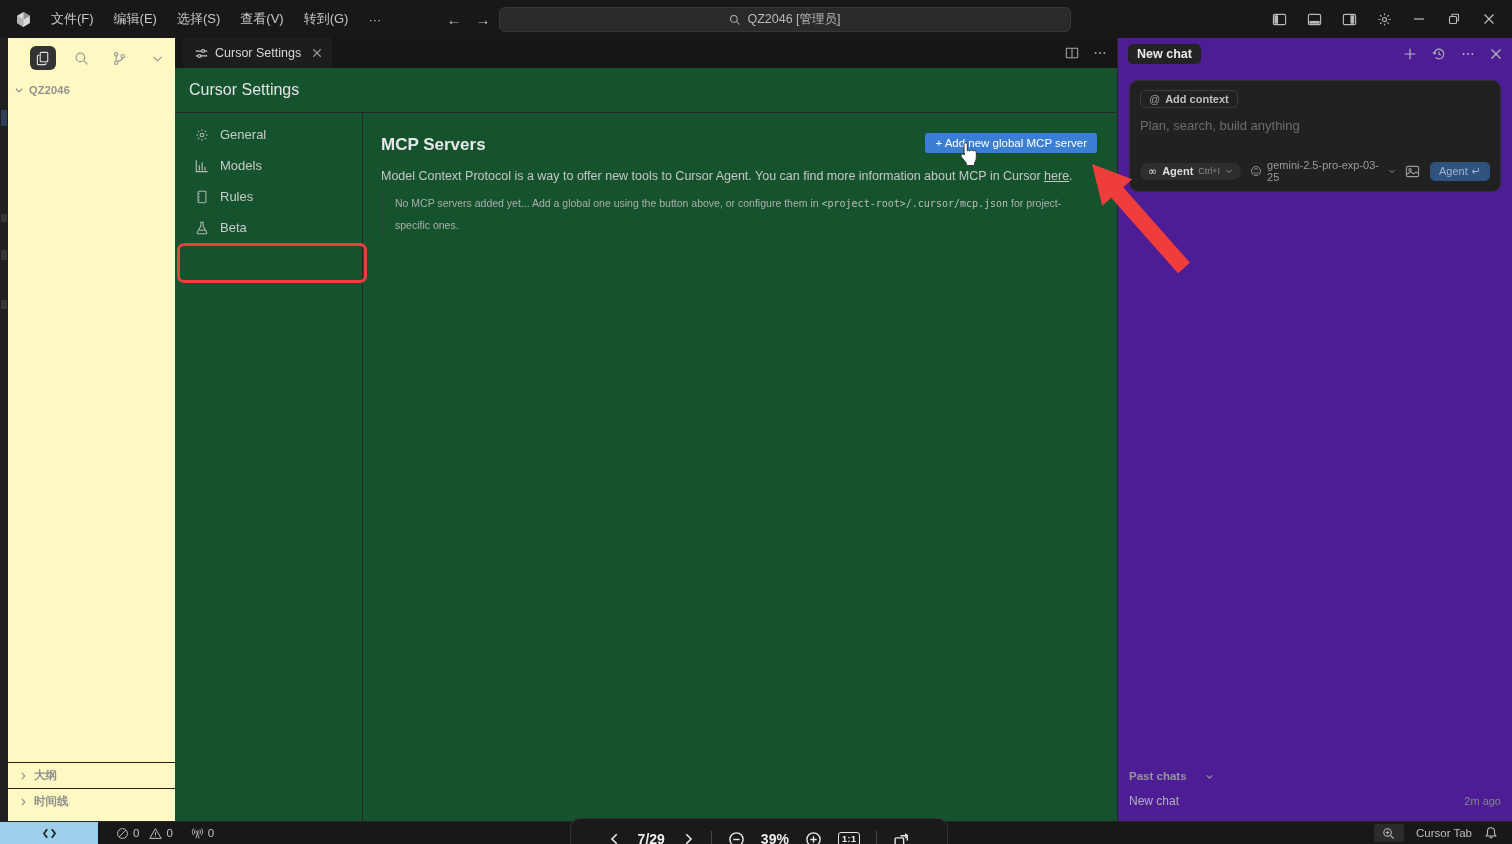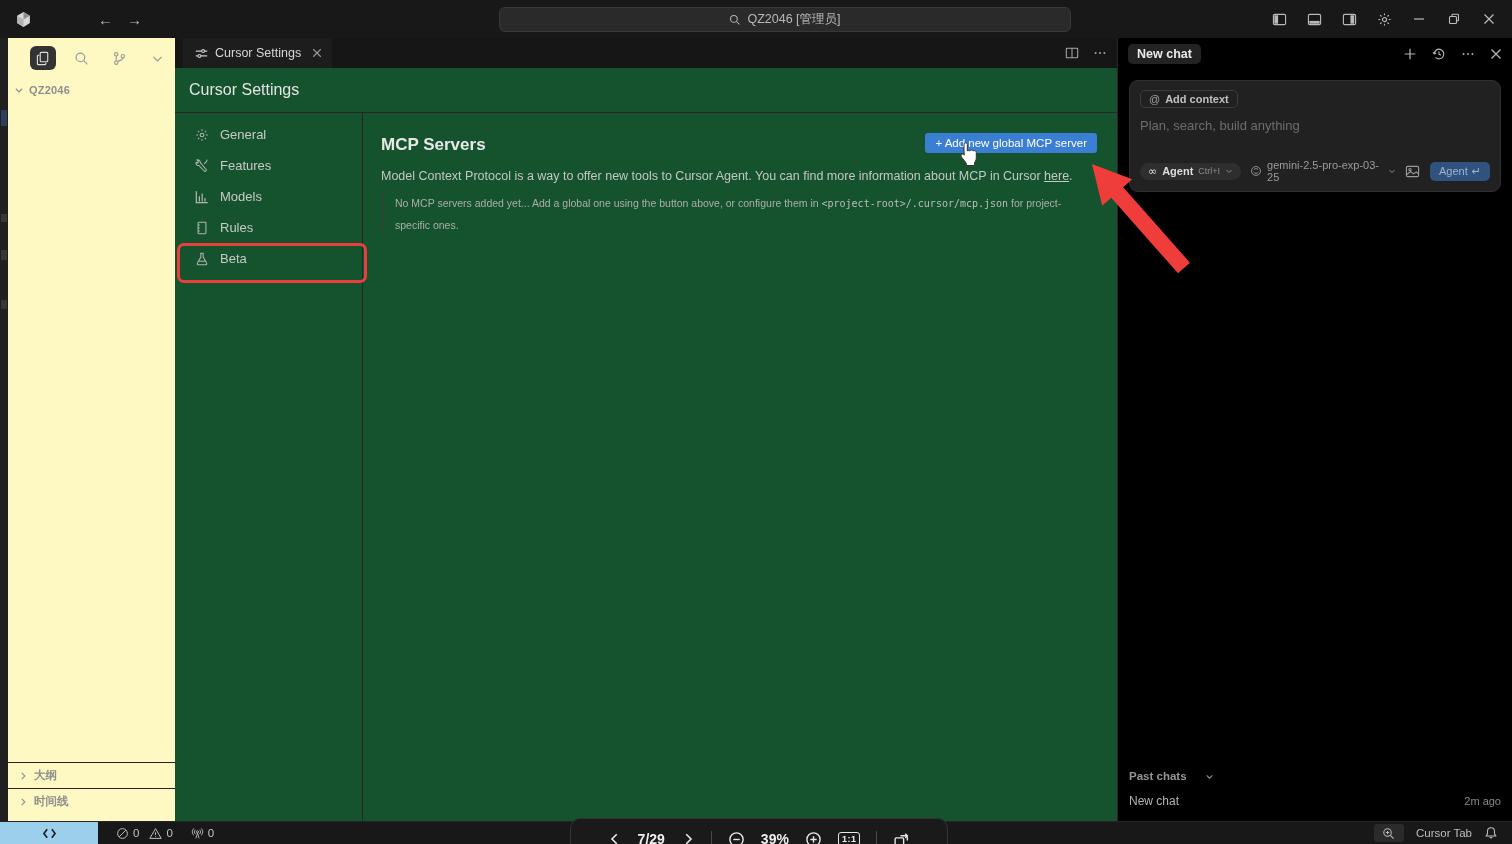--- a/index.html
+++ b/index.html
@@ -60,21 +60,21 @@
   .mcp-title{color:#e8e8e8;font-size:17px;font-weight:600;margin-top:2px;}
   .mcp-add-btn{background:#3b7fd4;color:#ffffff;border:none;border-radius:3px;font-size:11.5px;
                padding:4px 10px;font-family:inherit;cursor:pointer;white-space:nowrap;}
   .mcp-desc{margin-top:14px;font-size:12.5px;color:#c6c6c6;}
   .mcp-desc a{color:#c6c6c6;text-decoration:underline;cursor:pointer;}
   .mcp-note{margin-top:9px;margin-left:1px;border-left:1px solid #3d3d3d;padding-left:12px;
             font-size:10.5px;color:#adadad;line-height:2.1;max-width:690px;}
   .mono{font-family:"DejaVu Sans Mono","Liberation Mono",monospace;font-size:10px;color:#bdbdbd;}
 
   
-  .chat{position:absolute;right:0;top:38px;width:394px;bottom:22px;background:#000000;
+  .chat{position:absolute;right:0;top:38px;width:394px;bottom:22px;background:#4c1d95;
         border-left:1px solid #262626;}
   .chat-head{height:32px;display:flex;align-items:center;padding:0 10px;}
   .chat-tab{background:#232323;border-radius:5px;padding:3px 9px;color:#eaeaea;
             font-size:12.5px;font-weight:700;}
   .chat-head-actions{margin-left:auto;display:flex;align-items:center;gap:15px;color:#b5b5b5;}
   .chat-card{position:absolute;left:11px;right:11px;top:42px;height:92px;background:#212121;
              border:1px solid #303030;border-radius:9px;padding:9px 10px;}
   .ctx-chip{display:inline-flex;align-items:center;gap:5px;border:1px solid #3c3c3c;border-radius:5px;
             padding:2px 8px;color:#c0c0c0;font-size:11px;font-weight:600;}
   .ctx-chip .at{font-size:11px;color:#9d9d9d;font-weight:400;}
@@ -124,20 +124,28 @@
 <div id="app">
 
   <div class="titlebar">
     <span class="ic logo">
       <svg width="17" height="17" viewBox="0 0 16 16">
           <path d="M8 1l6 3.4v6.9L8 15 2 11.3V4.4z" fill="#d9d9d9"></path>
           <path d="M8 1v7l6-3.6z" fill="#8f8f8f"></path>
           <path d="M8 8v7l-6-3.7V4.4z" fill="#b3b3b3"></path>
         </svg>
     </span>
+    <div class="menus">
+      <span class="menu-item">文件(F)</span>
+      <span class="menu-item">编辑(E)</span>
+      <span class="menu-item">选择(S)</span>
+      <span class="menu-item">查看(V)</span>
+      <span class="menu-item">转到(G)</span>
+      <span class="menu-item">···</span>
+    </div>
     <div class="nav-arrows">
       <span class="ic">←</span>
       <span class="ic">→</span>
     </div>
     <div class="searchbox">
       <span class="ic">
         <svg width="12" height="12" viewBox="0 0 16 16" fill="none" stroke="#b9b9b9" stroke-width="1.4">
             <circle cx="6.5" cy="6.5" r="4.5"></circle>
             <path d="M10 10l4 4"></path>
           </svg>
@@ -292,29 +300,20 @@
     <div class="settings-body">
       <div class="set-nav">
         <div class="set-nav-item">
           <span class="ic">
             <svg width="14" height="14" viewBox="0 0 16 16" fill="none" stroke="currentColor" stroke-width="1.2">
                 <circle cx="8" cy="8" r="2.1"></circle>
                 <path d="M8 1.5v2M8 12.5v2M1.5 8h2M12.5 8h2M3.4 3.4l1.4 1.4M11.2 11.2l1.4 1.4M12.6 3.4l-1.4 1.4M4.8 11.2l-1.4 1.4"></path>
               </svg>
           </span>
           <span>General</span>
-        </div>
-        <div class="set-nav-item">
-          <span class="ic">
-            <svg width="14" height="14" viewBox="0 0 16 16" fill="none" stroke="currentColor" stroke-width="1.2">
-                <path d="M6 4.2a2.8 2.8 0 0 0-3.8-3L4 3l-.9 1.7L1.2 4a2.8 2.8 0 0 0 3.3 3.4l6 6.3a1.4 1.4 0 0 0 2-2L6 4.2z"></path>
-                <path d="M10.5 5.5L13 3l1-2.3"></path>
-              </svg>
-          </span>
-          <span>Features</span>
         </div>
         <div class="set-nav-item">
           <span class="ic">
             <svg width="14" height="14" viewBox="0 0 16 16" fill="none" stroke="currentColor" stroke-width="1.4">
                 <path d="M1.5 1.5v13h13"></path>
                 <path d="M5 13V7M8.2 13V4M11.4 13V9"></path>
               </svg>
           </span>
           <span>Models</span>
         </div>

